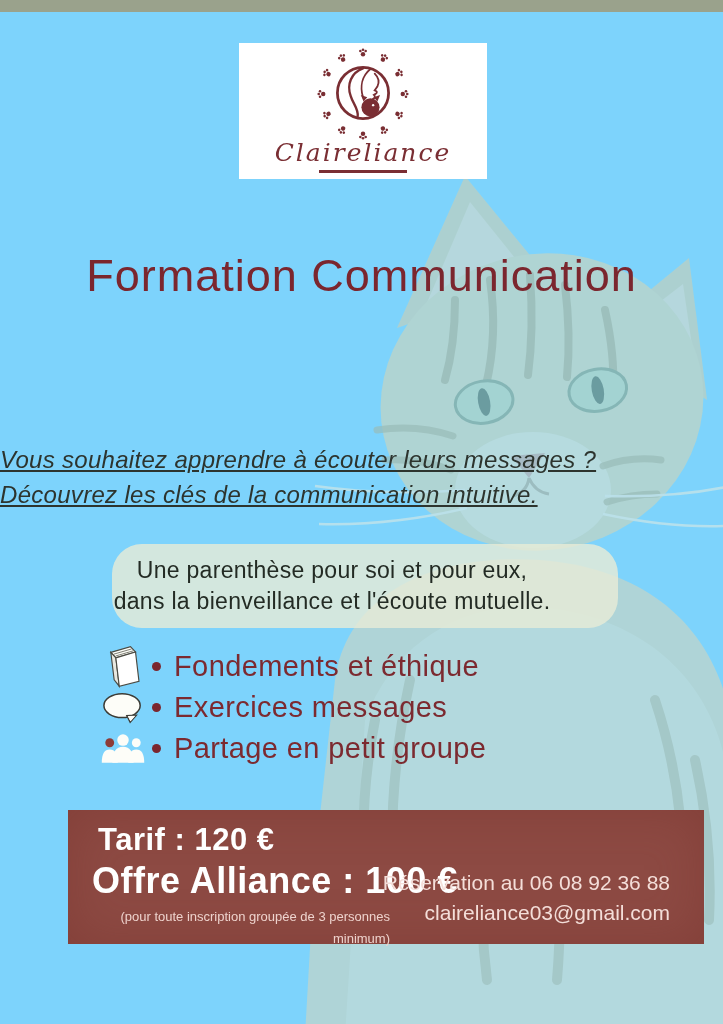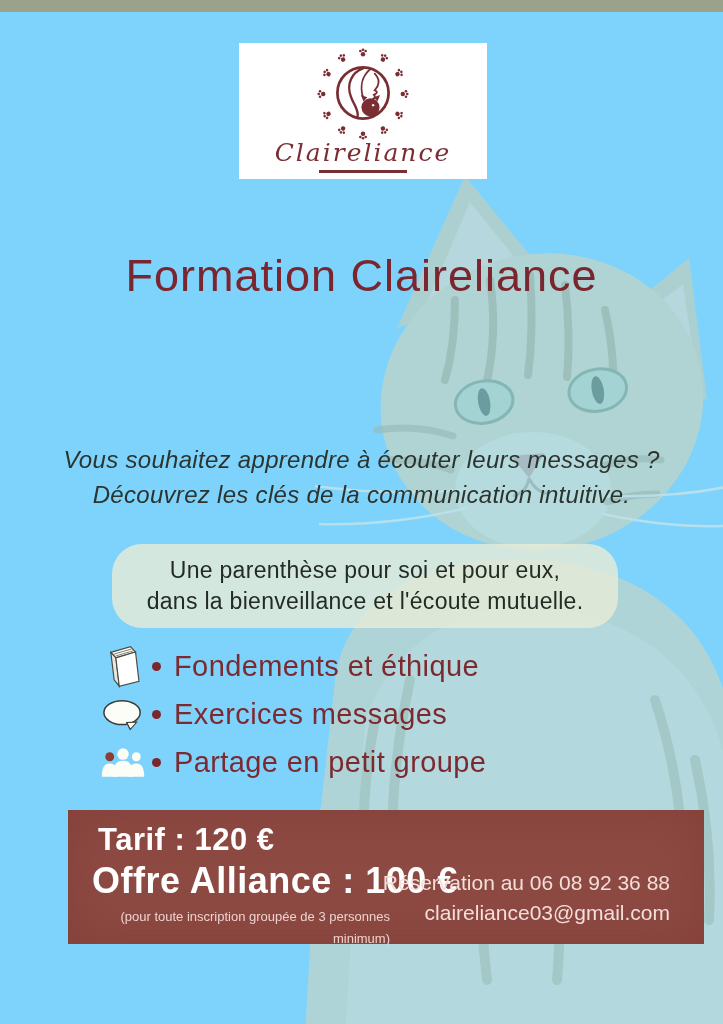--- a/index.html
+++ b/index.html
@@ -26,35 +26,35 @@
   .brand-underline{width:88px;height:3px;background:#7a2e33;margin-top:4px;}
   
   .title{
     position:absolute;left:0;top:232px;width:723px;
     text-align:center;color:#7b262e;font-weight:400;
     font-size:45px;line-height:63px;letter-spacing:1px;
   }
   
   .intro{
     position:absolute;left:0;top:430px;width:723px;
-    text-align:center;font-style:italic;color:#2d342e;
-    font-size:24px;line-height:35px;letter-spacing:.3px;
+    text-align:left;font-style:italic;color:#2d342e;
+    font-size:24px;line-height:35px;letter-spacing:.3px;text-decoration:underline;
   }
   
   .highlight{
     position:absolute;left:112px;top:532px;width:506px;height:84px;
     background:rgba(231,236,215,.82);border-radius:30px;
-    display:flex;align-items:center;justify-content:center;
+    display:flex;align-items:center;
   }
   .highlight-text{
     width:440px;text-align:center;color:#232b24;
     font-size:23px;line-height:31px;letter-spacing:.3px;
   }
   
-  .features{position:absolute;left:100px;top:634px;display:flex;flex-direction:column;gap:7px;}
+  .features{position:absolute;left:100px;top:634px;display:flex;flex-direction:column;}
   .feature-row{display:flex;align-items:center;height:41px;}
   .feature-icon{width:46px;display:flex;justify-content:center;align-items:center;}
   .bullet-dot{width:9px;height:9px;border-radius:50%;background:#7b262e;margin:0 13px 0 6px;flex:none;}
   .feature-label{color:#7c2a30;font-size:29px;letter-spacing:.4px;white-space:nowrap;}
   
   .pricing{
     position:absolute;left:68px;top:798px;width:608px;height:134px;
     background:#8d4a43;
     box-shadow:inset 0 0 50px rgba(120,50,45,.45);
     padding-left:28px;
@@ -176,21 +176,21 @@
         <path d="M45.5 52 l-2.5 -6 l6 2 Z"></path>
         <path d="M58.5 52 l2.5 -6 l-6 2 Z"></path>
       </g>
       <circle cx="54.5" cy="55.5" r="1.1" fill="#ffffff"></circle>
     </svg>
     <div class="brand-name">Claireliance</div>
     <div class="brand-underline"></div>
   </div>
 
   <div class="title">
-    <div>Formation Claireliance</div>
+    <div>Formation Communication</div>
   </div>
 
   <div class="intro">
     <div>Vous souhaitez apprendre à écouter leurs  messages ?</div>
     <div>Découvrez les clés de la communication intuitive.</div>
   </div>
 
   <div class="highlight">
     <div class="highlight-text">Une parenthèse pour soi et pour eux, dans la bienveillance et l'écoute mutuelle.</div>
   </div>

